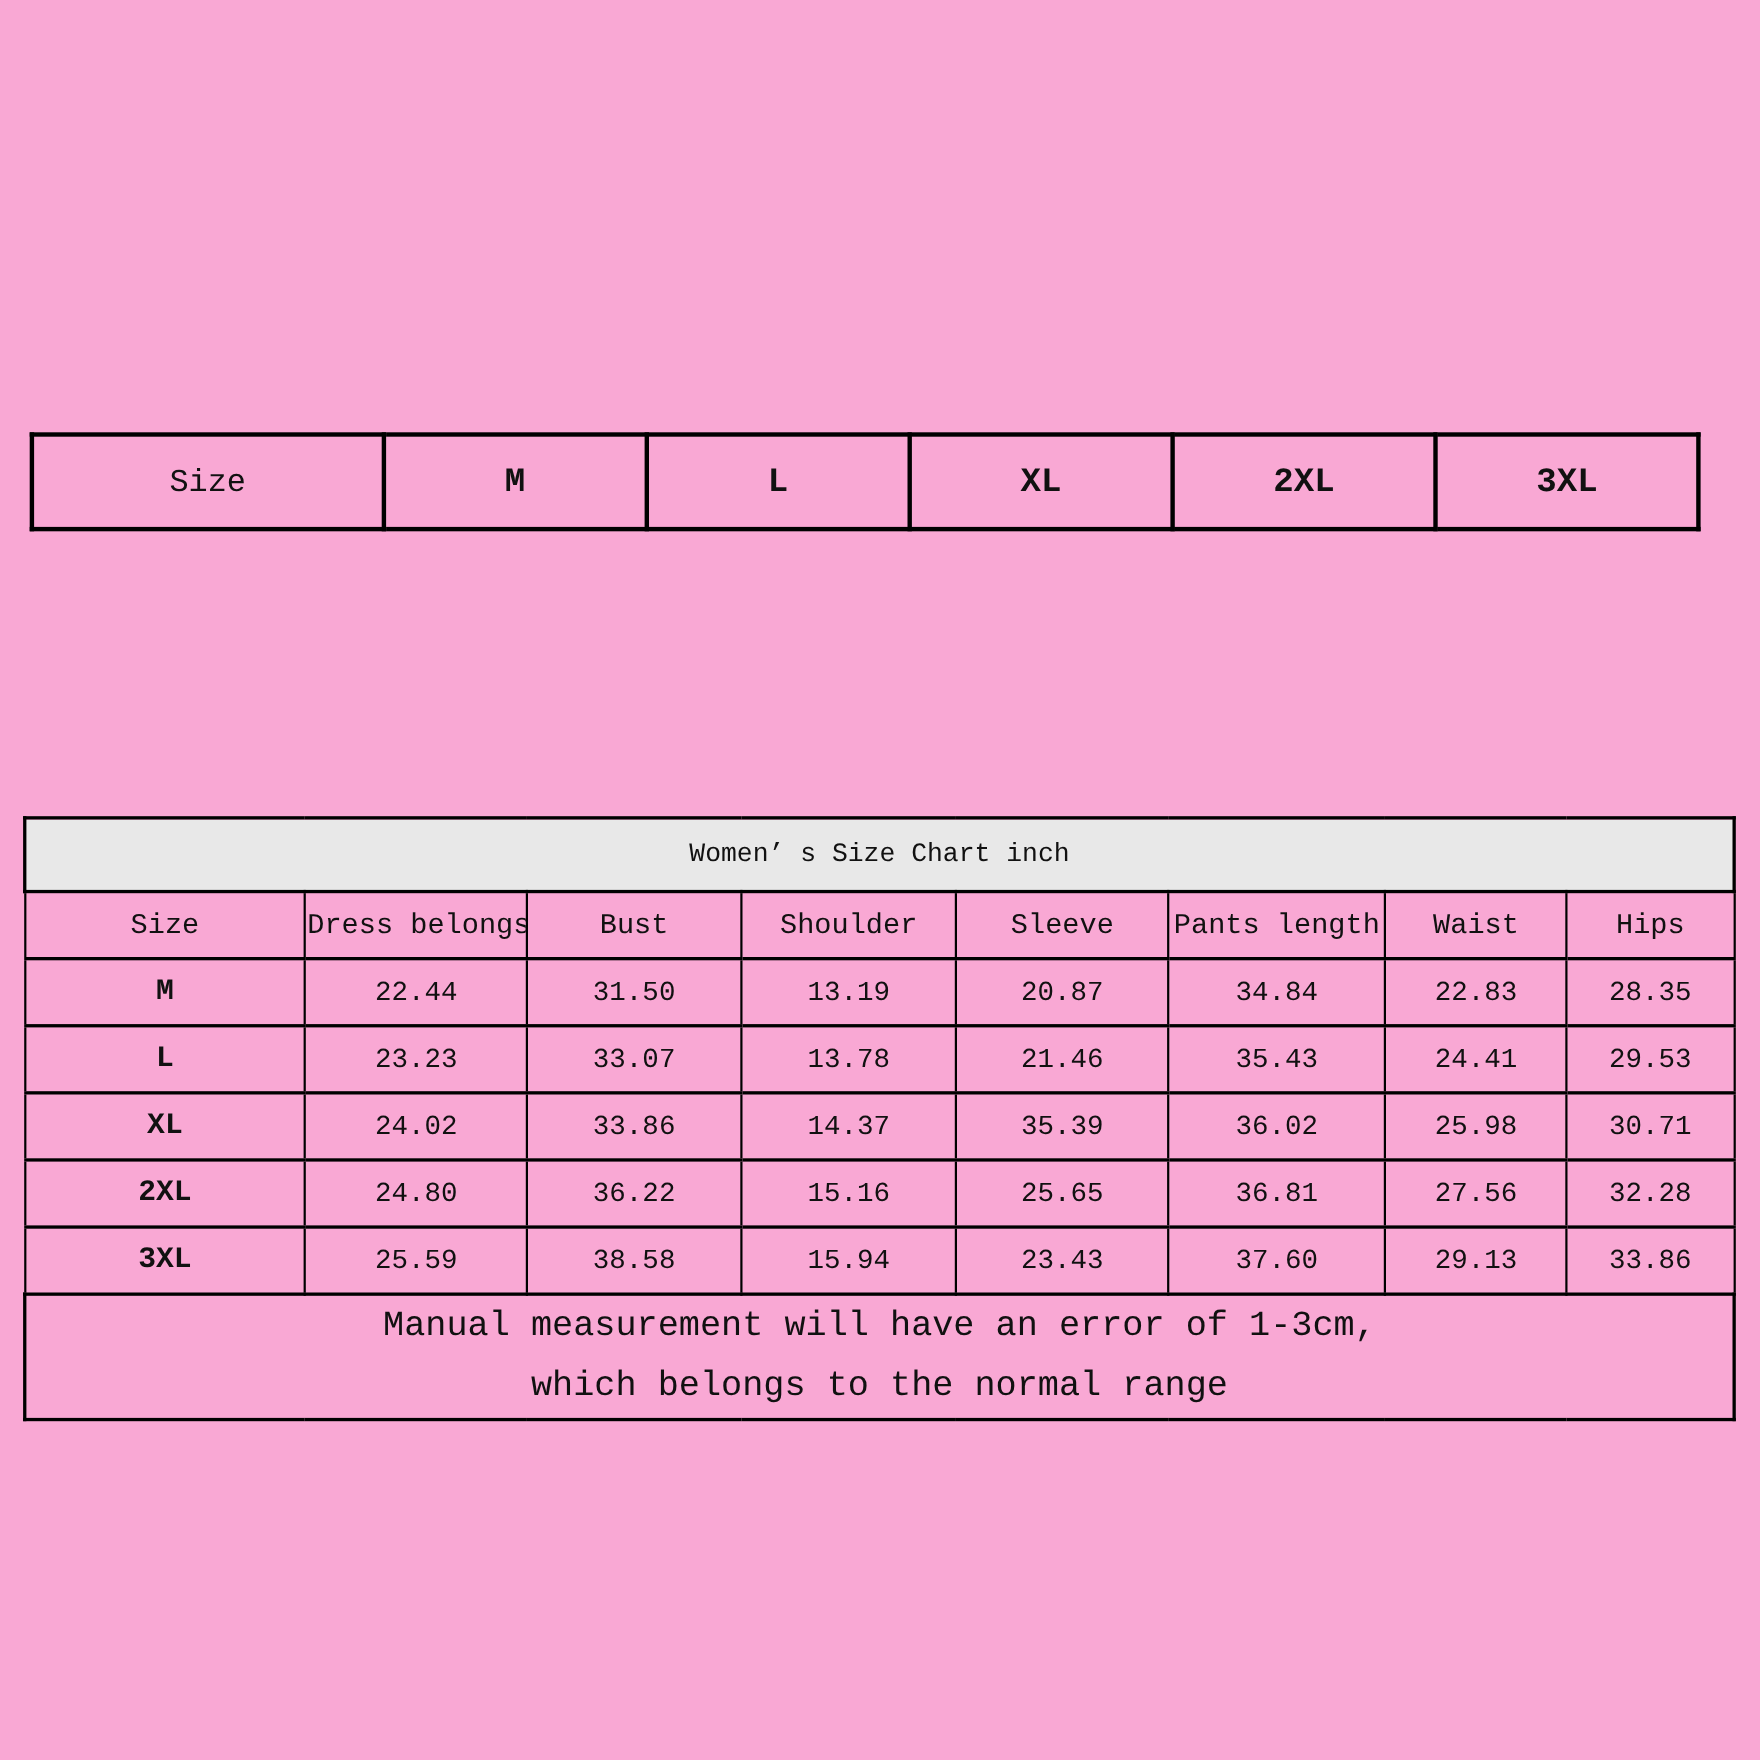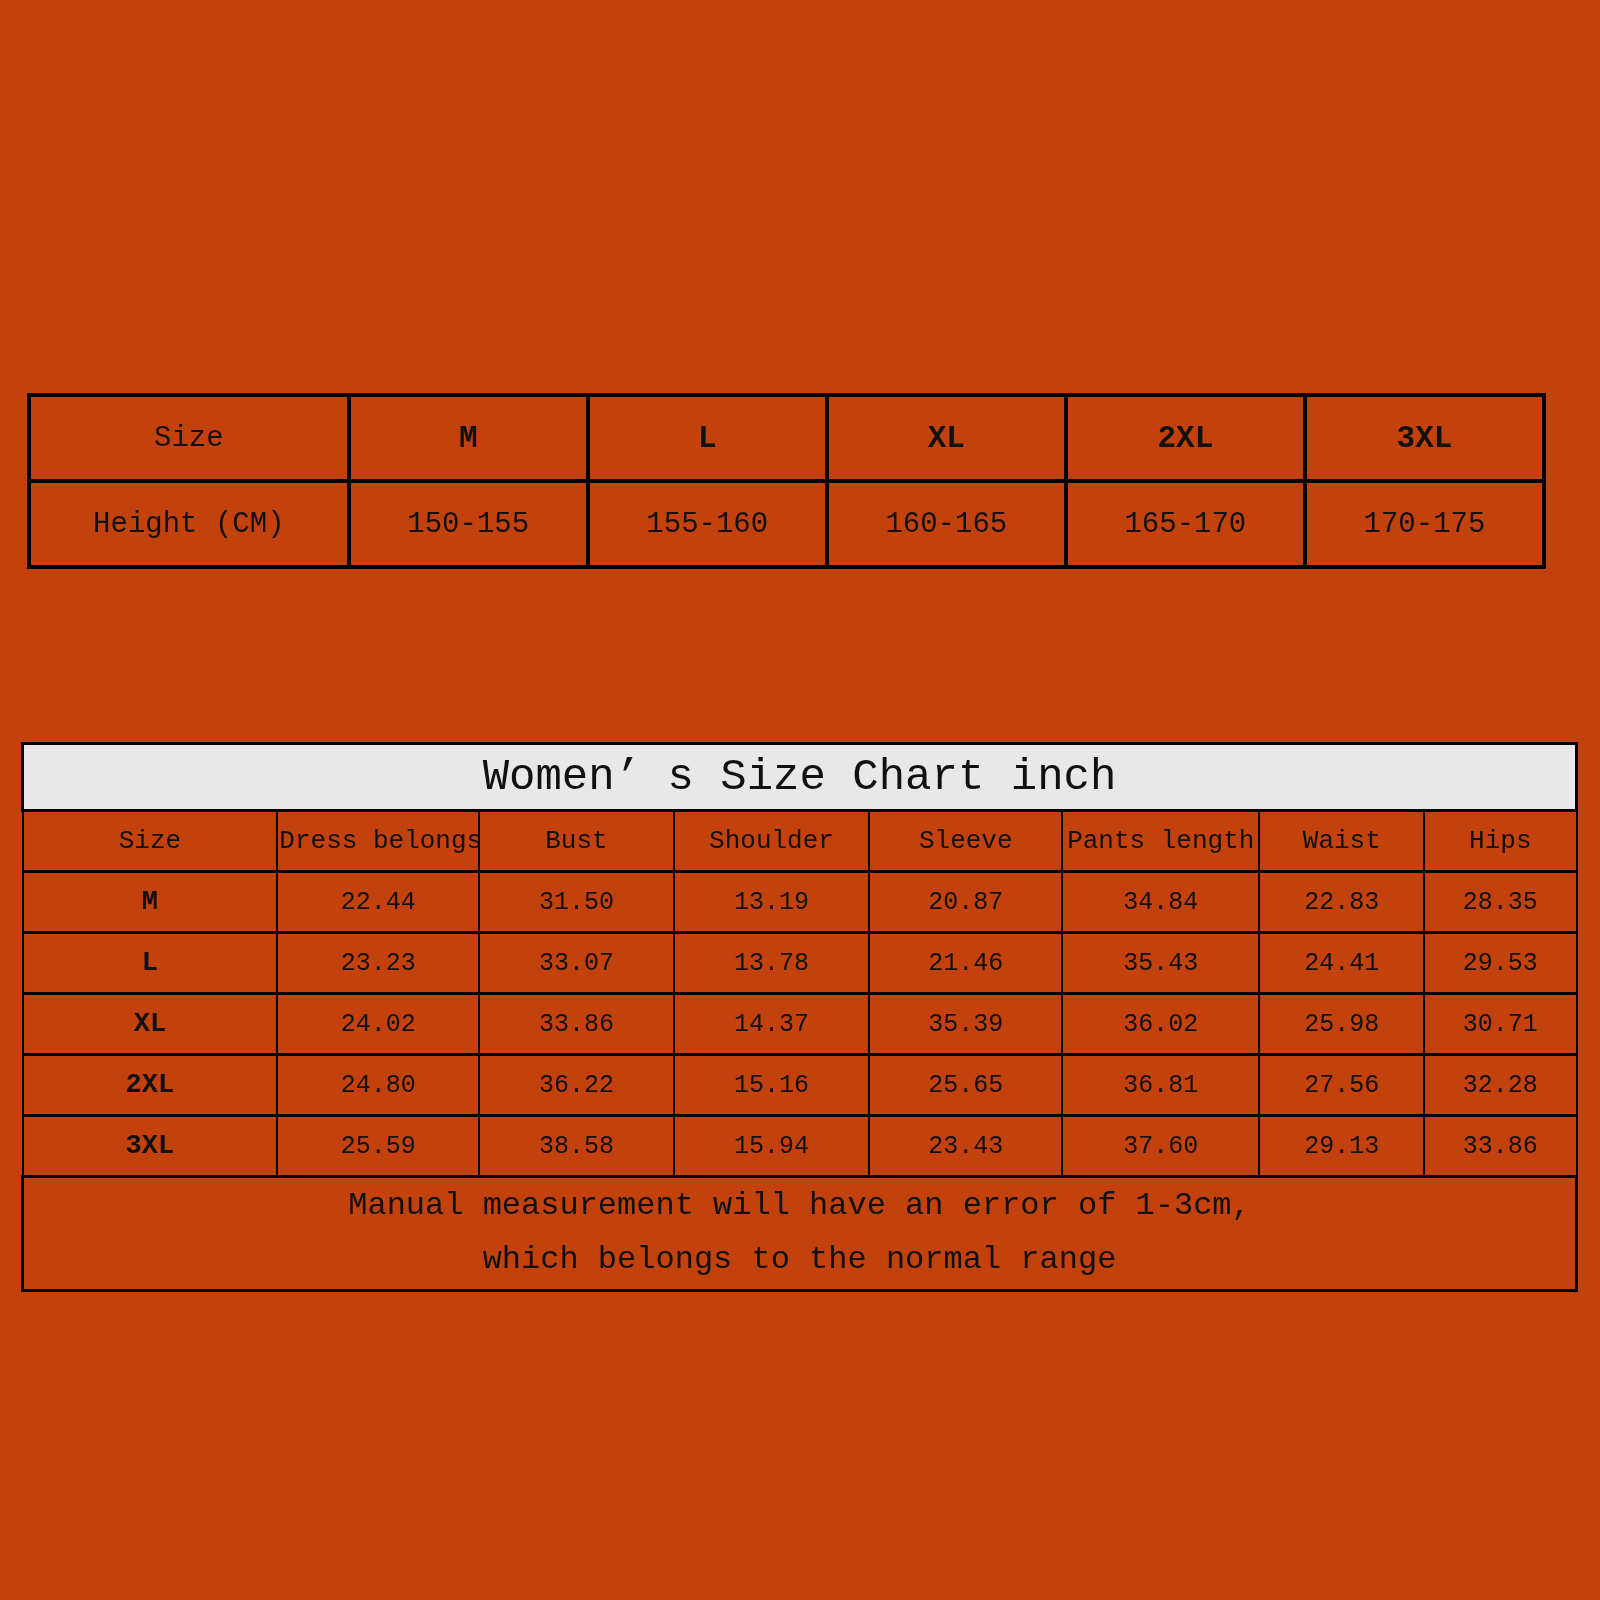--- a/index.html
+++ b/index.html
@@ -4,21 +4,21 @@
 <style>
   html, body {
     margin: 0;
     padding: 0;
     background: #ffffff;
   }
   .page {
     position: relative;
     width: 1600px;
     height: 1600px;
-    background: #c2410c;
+    background: #f9a8d4;
     font-family: "Liberation Mono", "DejaVu Sans Mono", monospace;
     color: #111111;
   }
   table {
     border-collapse: collapse;
     table-layout: fixed;
   }
   td {
     text-align: center;
     vertical-align: middle;
@@ -50,21 +50,21 @@
     top: 742px;
     width: 1557px;
   }
   .t2 td {
     border: 2px solid #000000;
     font-size: 25px;
     height: 56px;
   }
   .t2 .title-cell {
     background: #e8e8e8;
-    font-size: 44px;
+    font-size: 24px;
     height: 62px;
     border: 3px solid #000000;
   }
   .t2 .head-cell {
     font-size: 26px;
     height: 56px;
   }
   .t2 .size-label {
     font-weight: bold;
     font-size: 27px;
@@ -95,28 +95,20 @@
         <col style="width:15.78%">
     </colgroup>
     <tbody>
       <tr>
         <td>Size</td>
         <td class="size-head">M</td>
         <td class="size-head">L</td>
         <td class="size-head">XL</td>
         <td class="size-head">2XL</td>
         <td class="size-head">3XL</td>
-      </tr>
-      <tr>
-        <td>Height (CM)</td>
-        <td>150-155</td>
-        <td>155-160</td>
-        <td>160-165</td>
-        <td>165-170</td>
-        <td>170-175</td>
       </tr>
     </tbody>
   </table>
 
   <table class="t2">
     <colgroup>
       <col style="width:16.4%">
         <col style="width:13.0%">
         <col style="width:12.5%">
         <col style="width:12.6%">

